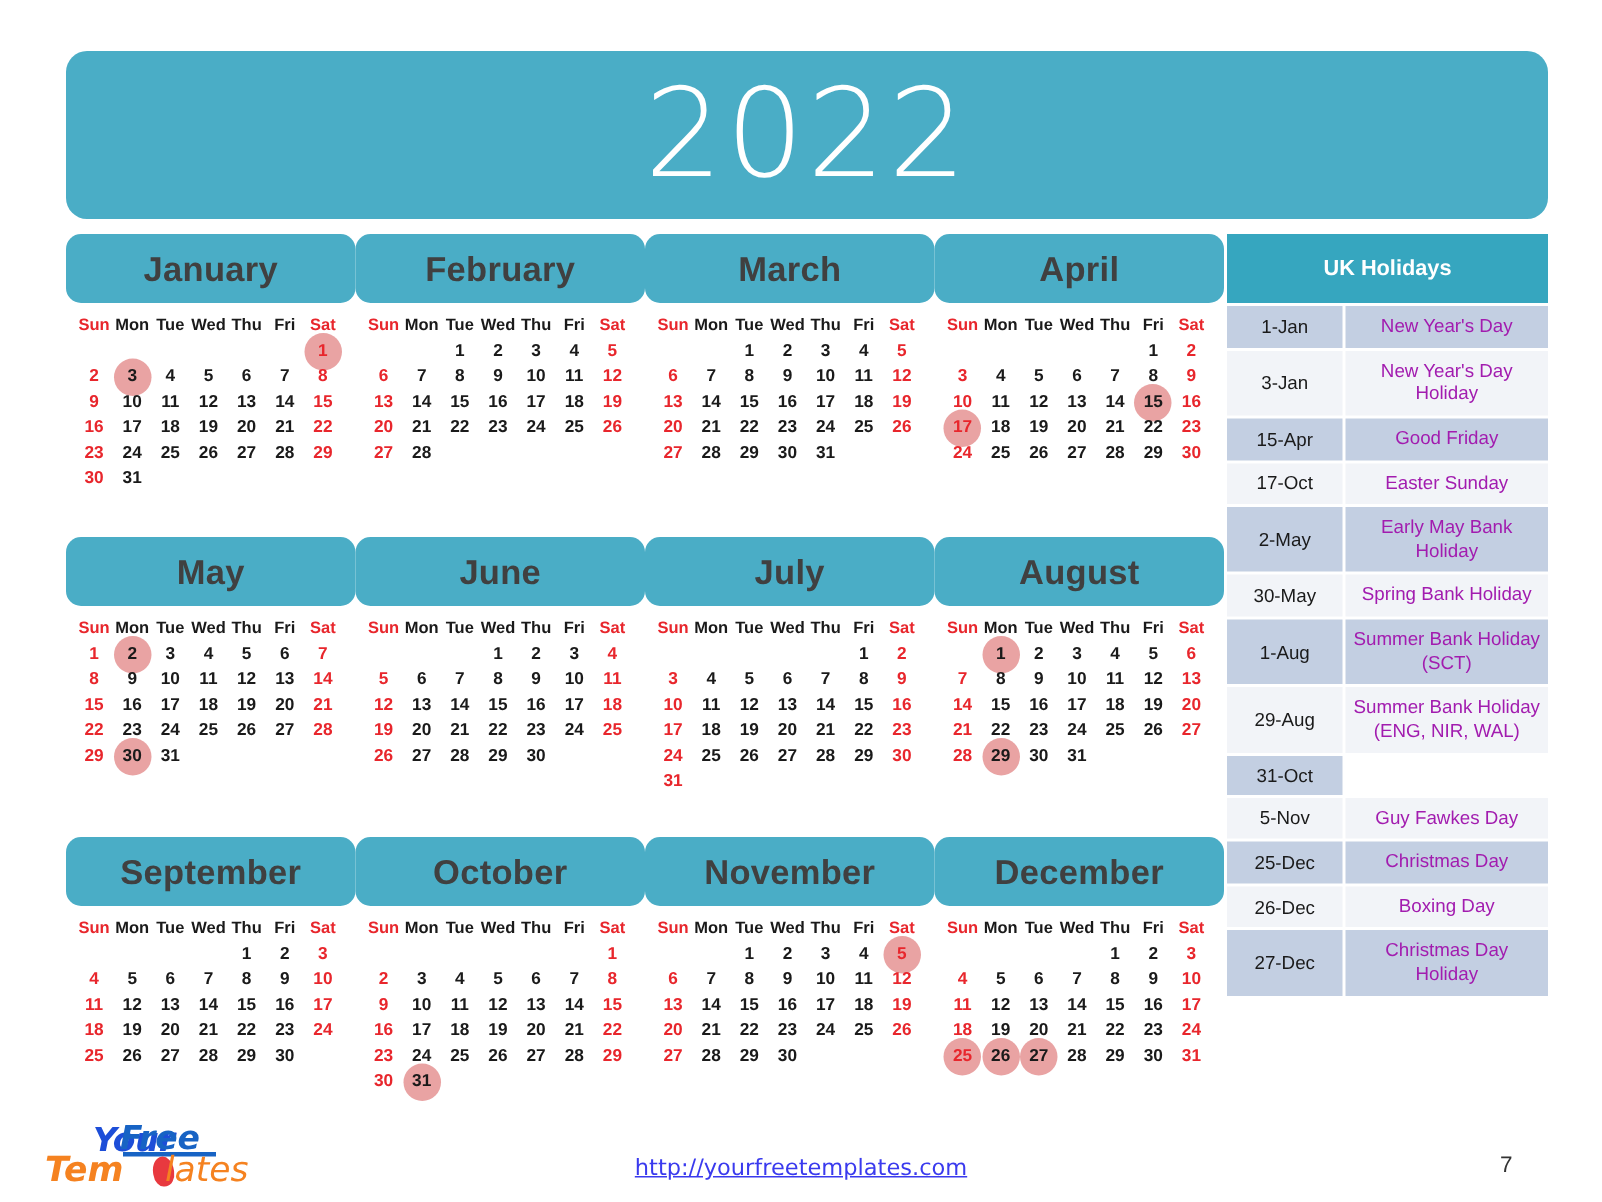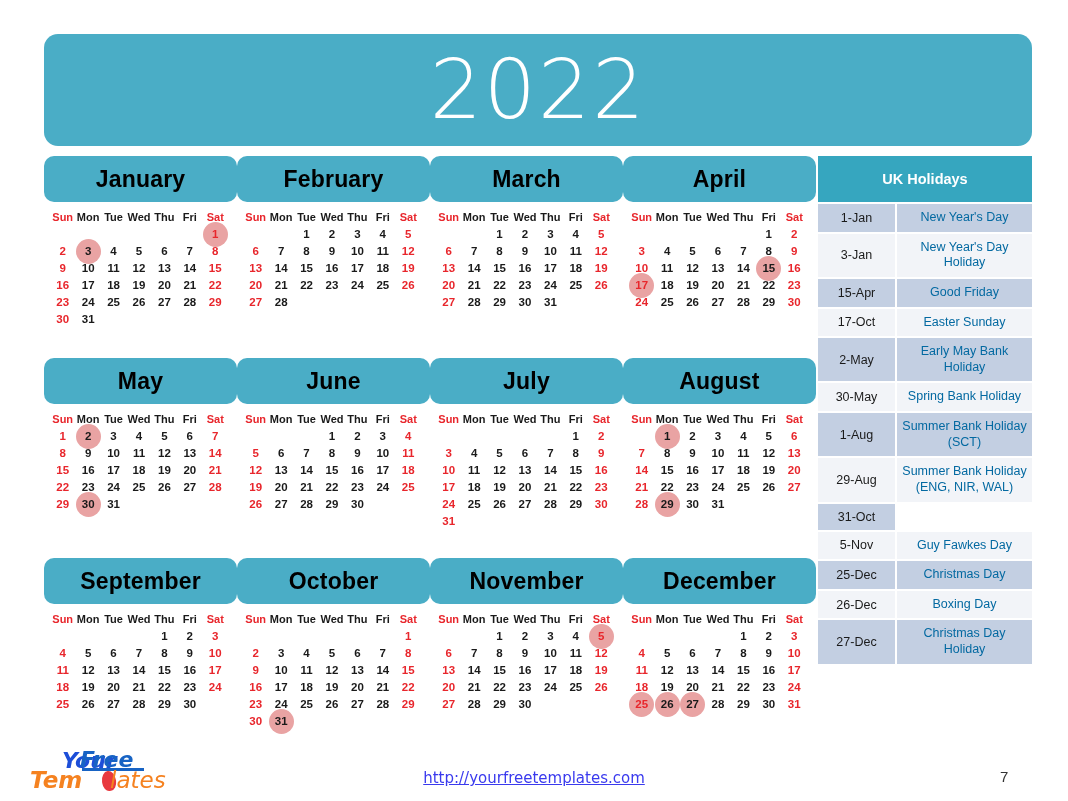--- a/index.html
+++ b/index.html
@@ -26,21 +26,21 @@
   
   .months-area{position:absolute;left:44px;top:156px;width:772px;}
   .month-row{display:flex;gap:0;}
   .month{width:193px;margin-right:0;}
   .month-head{
     height:46px;border-radius:10px;background:#4aadc6;
     display:flex;align-items:center;justify-content:center;
     margin-bottom:6px;
   }
   .month-head .mname{
-    color:#000000;font-size:23px;font-weight:bold;letter-spacing:.2px;
+    color:#404040;font-size:23px;font-weight:bold;letter-spacing:.2px;
   }
   table.mtable{border-collapse:collapse;width:178px;margin:0 auto 0 6px;table-layout:fixed;}
   table.mtable th,table.mtable td{
     width:25.4px;height:17px;text-align:center;vertical-align:middle;
     font-size:11.5px;font-weight:bold;padding:0;
   }
   table.mtable th{font-size:11px;color:#1a1a1a;padding-bottom:1px;}
   table.mtable th.we{color:#e8262c;}
   table.mtable td{color:#1a1a1a;position:relative;}
   table.mtable td.we{color:#e8262c;}
@@ -67,21 +67,21 @@
   .hol-head .htitle{color:#ffffff;font-size:14.5px;font-weight:bold;}
   .hol-row{
     display:flex;align-items:stretch;margin-bottom:2px;
   }
   .hol-date{
     width:77px;display:flex;align-items:center;justify-content:center;
     font-size:12.5px;color:#1a1a1a;padding:6px 16px;box-sizing:border-box;
   }
   .hol-name{
     width:135px;margin-left:2px;display:flex;align-items:center;justify-content:center;
-    text-align:center;font-size:12.5px;color:#0369a1;padding:6px 4px;box-sizing:border-box;
+    text-align:center;font-size:12.5px;color:#a21caf;padding:6px 4px;box-sizing:border-box;
     line-height:1.25;
   }
   .hol-row.shade .hol-date,.hol-row.shade .hol-name{background:#c3cfe2;}
   .hol-row.plain .hol-date,.hol-row.plain .hol-name{background:#f2f4f8;}
 
   
   .logo{
     position:absolute;left:10px;top:748px;width:160px;height:48px;
     font-family:"DejaVu Sans", sans-serif;
   }

